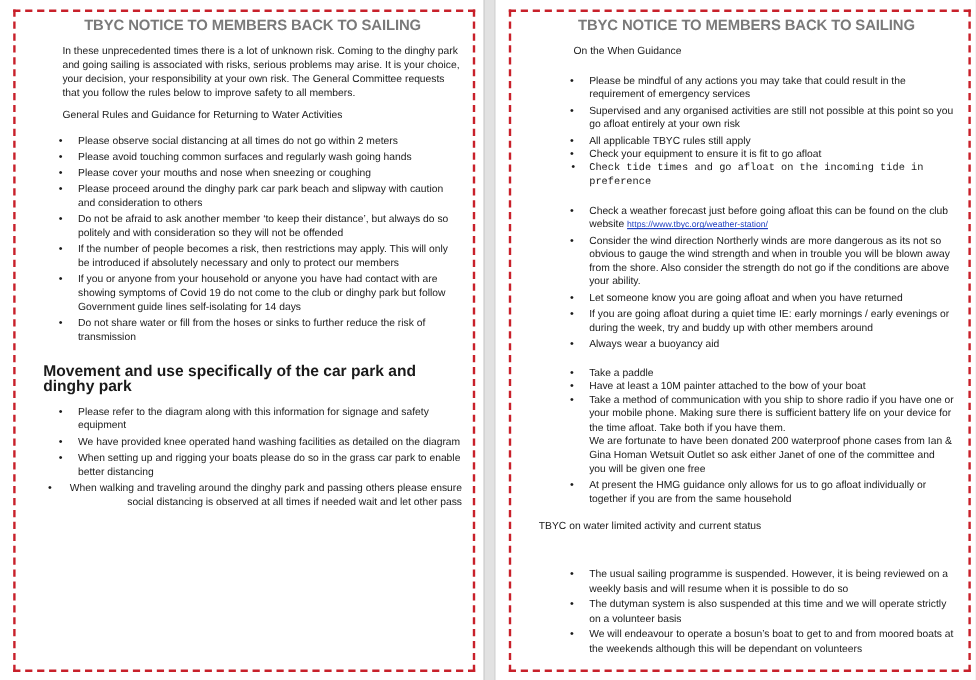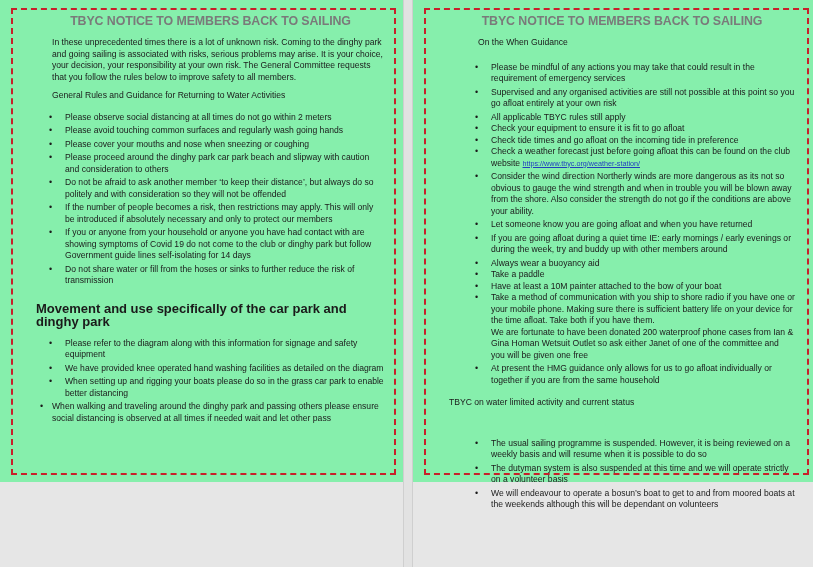--- a/index.html
+++ b/index.html
@@ -3,21 +3,21 @@
 <meta charset="utf-8">
 <style>
   html, body { margin: 0; padding: 0; }
   body {
     width: 813px; height: 567px; overflow: hidden;
     background: #e6e6e6;
     font-family: "Liberation Sans", "DejaVu Sans", sans-serif;
     position: relative;
   }
   .page {
-    position: absolute; top: 0; height: 482px; background: #86efac;
+    position: absolute; top: 0; height: 567px; background: #ffffff;
   }
   #page-left { left: 0; width: 403px; }
   #page-right { left: 413px; width: 400px; }
   .gutter { position: absolute; top: 0; left: 403px; width: 10px; height: 567px; background: #e2e2e2;
             border-left: 1px solid #cfcfcf; border-right: 1px solid #cfcfcf; box-sizing: border-box; }
   .frame {
     position: absolute; top: 8px; bottom: 7px;
     border: 2px dashed #c8202a;
     box-sizing: border-box;
   }
@@ -28,21 +28,21 @@
   #page-right .content { left: 36px; }
   .title {
     text-align: center; font-weight: bold; color: #7a7a7a; font-size: 12.4px;
     letter-spacing: -0.1px; margin: 0 0 9px 0; line-height: 14px;
   }
   p { margin: 0 0 7px 16px; }
   .heading-bold { font-weight: bold; font-size: 13px; margin: 15px 0 10px 0; line-height: 13px; }
   ul { margin: 0 0 0 0; padding: 0 0 0 29px; list-style: none; }
   ul li { position: relative; margin: 0 0 2px 0; }
   ul li::before { content: "\2022"; position: absolute; left: -16px; top: 0; font-size: 9px; }
-  ul.outdent { padding-left: 16px; }
+  ul.outdent { padding-left: 16px; text-align: right; }
   ul.outdent li::before { left: -12px; }
   .section-label { margin: 7px 0 10px 0; }
   a.link { color: #1f3fbf; text-decoration: underline; font-size: 7.2px; }
 </style>
 </head>
 <body>
 
 <div class="page" id="page-left">
   <div class="frame"></div>
   <div class="content">
@@ -76,26 +76,26 @@
 <div class="page" id="page-right">
   <div class="frame"></div>
   <div class="content" style="left:49px;">
     <div class="title" style="margin-left:-13px;">TBYC NOTICE TO MEMBERS BACK TO SAILING</div>
     <p style="margin-bottom:13px;">On the When Guidance</p>
     <ul>
       <li>Please be mindful of any actions you may take that could result in the requirement of emergency services</li>
       <li>Supervised and any organised activities are still not possible at this point so you go afloat entirely at your own risk</li>
       <li style="margin-bottom:0;">All applicable TBYC rules still apply</li>
       <li style="margin-bottom:0;">Check your equipment to ensure it is fit to go afloat</li>
-      <li style="margin-bottom:0;">Check tide times and go afloat on the incoming tide in preference</li>
+      <li style="margin-bottom:12px;font-family:Liberation Mono, monospace;">Check tide times and go afloat on the incoming tide in preference</li>
       <li><span>Check a weather forecast just before going afloat this can be found on the club website </span><a class="link">https://www.tbyc.org/weather-station/</a></li>
       <li>Consider the wind direction Northerly winds are more dangerous as its not so obvious to gauge the wind strength and when in trouble you will be blown away from the shore. Also consider the strength do not go if the conditions are above your ability.</li>
       <li>Let someone know you are going afloat and when you have returned</li>
       <li>If you are going afloat during a quiet time IE: early mornings / early evenings or during the week, try and buddy up with other members around</li>
-      <li style="margin-bottom:0;">Always wear a buoyancy aid</li>
+      <li style="margin-bottom:12px;">Always wear a buoyancy aid</li>
       <li style="margin-bottom:0;">Take a paddle</li>
       <li style="margin-bottom:0;">Have at least a 10M painter attached to the bow of your boat</li>
       <li>
         <div>Take a method of communication with you ship to shore radio if you have one or your mobile phone. Making sure there is sufficient battery life on your device for the time afloat. Take both if you have them.</div>
         <div>We are fortunate to have been donated 200 waterproof phone cases from Ian &amp; Gina Homan Wetsuit Outlet so ask either Janet of one of the committee and you will be given one free</div>
       </li>
       <li>At present the HMG guidance only allows for us to go afloat individually or together if you are from the same household</li>
     </ul>
     <p class="section-label" style="margin-left:-13px; margin-top:11px; margin-bottom:29px;">TBYC on water limited activity and current status</p>
     <ul>

